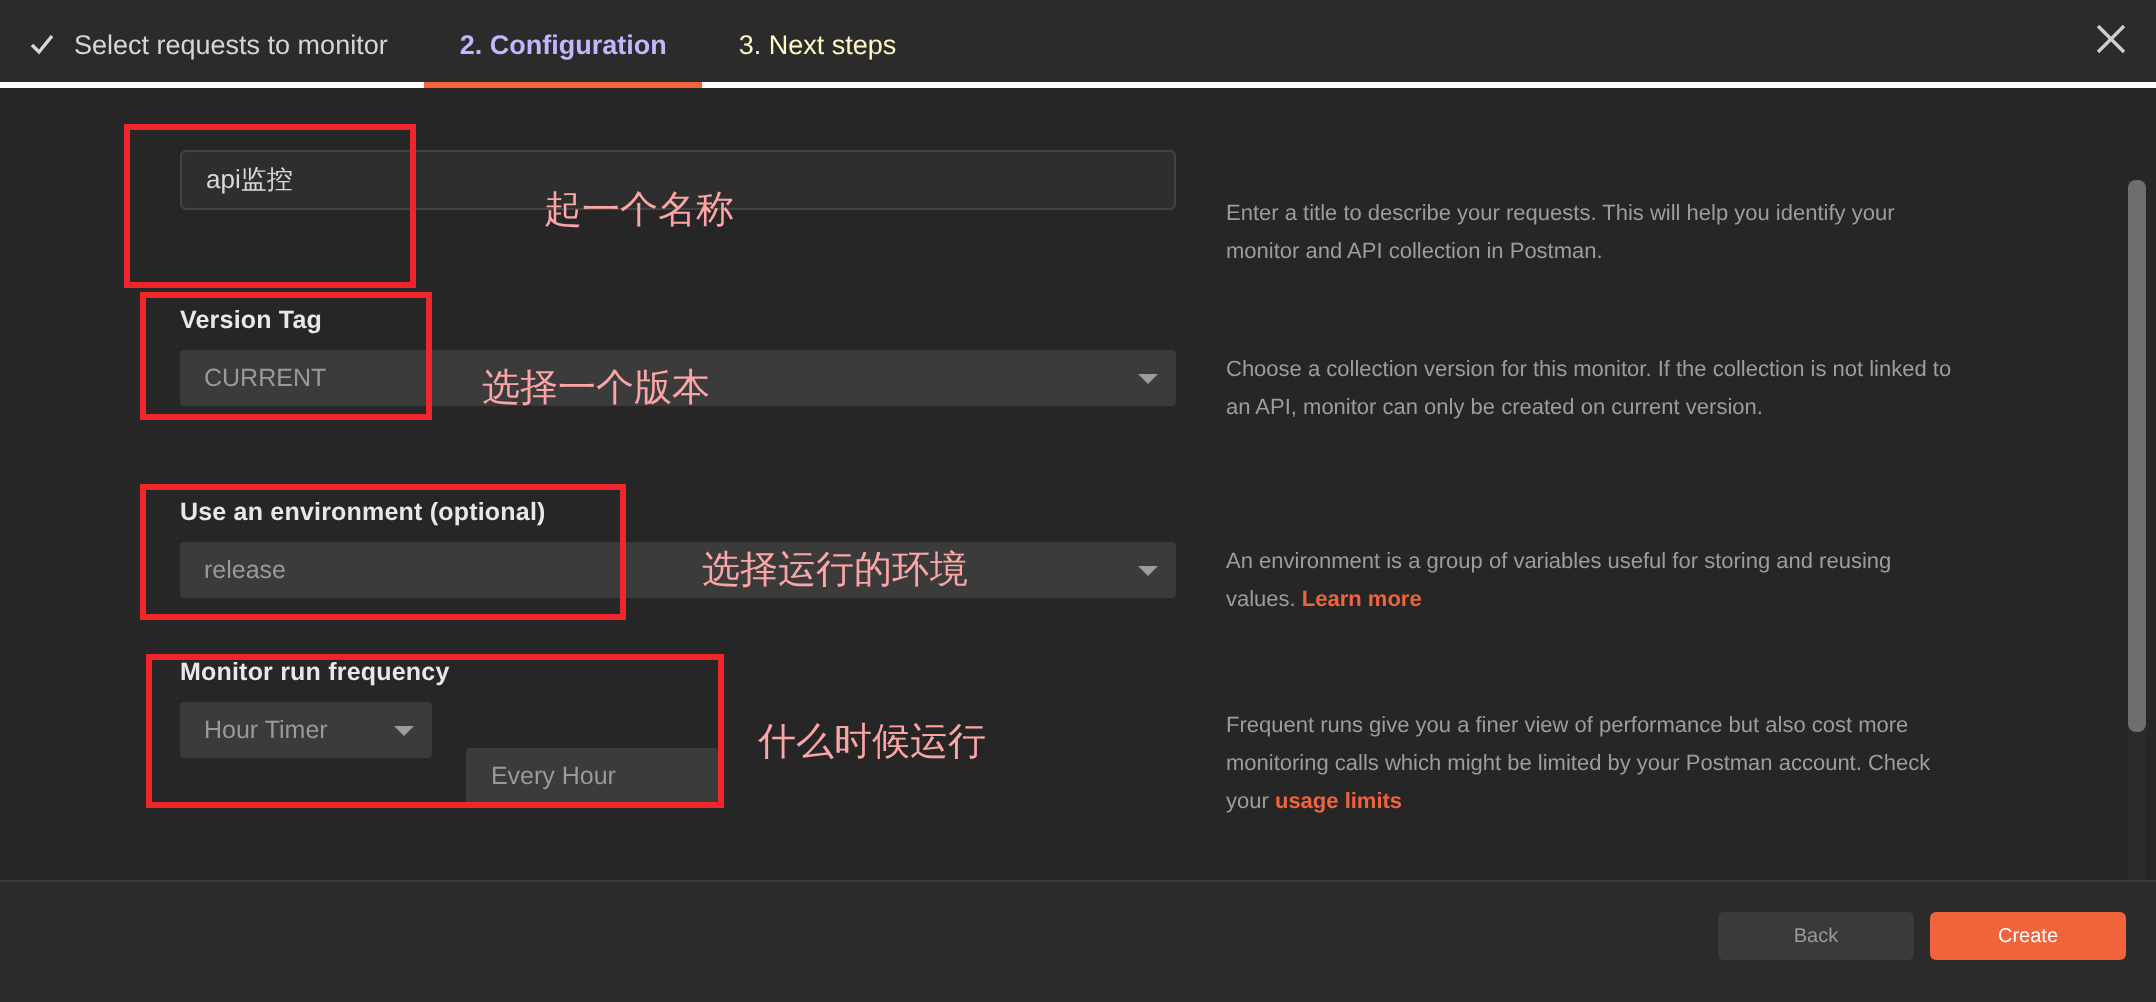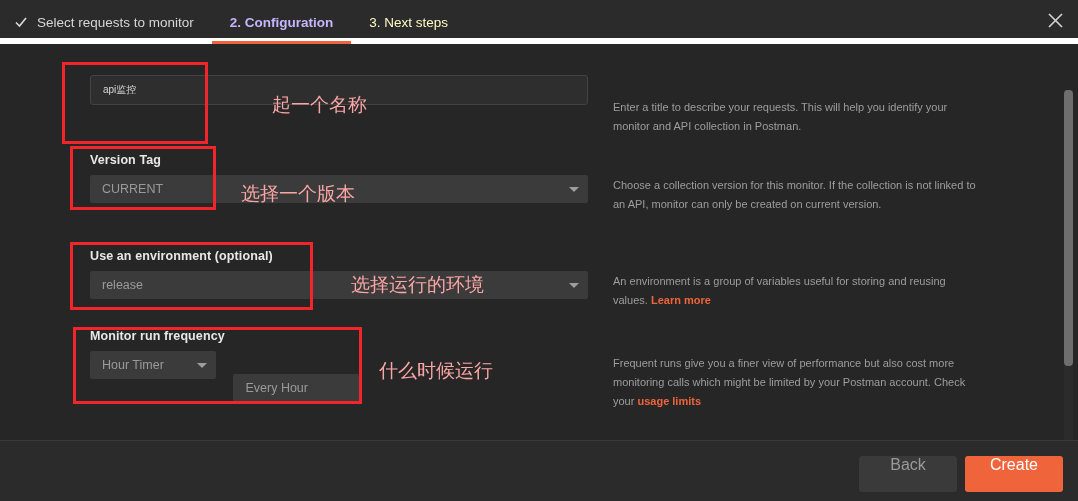--- a/index.html
+++ b/index.html
@@ -13,21 +13,21 @@
     position: relative;
     width: 1078px; height: 501px;
     background: #262626;
   }
 
   
   .header {
     position: absolute; left: 0; top: 0;
     width: 1078px; height: 44px;
     background: #2b2b2b;
-    border-bottom: 6px solid #ffffff;
+    border-bottom: 3px solid #ffffff;
   }
   .tabs { position: absolute; left: 0; top: 0; height: 44px; display: flex; align-items: stretch; }
   .tab {
     display: flex; align-items: center; gap: 9px;
     height: 44px; padding: 0 18px;
     font-size: 13.5px; color: #d6d6d6;
     cursor: pointer; position: relative;
     white-space: nowrap;
   }
   .tab.done { padding-left: 14px; }
@@ -63,21 +63,21 @@
   .label {
     font-size: 12.5px; font-weight: bold; color: #e8e8e8;
     margin-bottom: 8px; letter-spacing: 0.1px;
   }
 
   .text-input {
     width: 498px; height: 30px;
     background: #2e2e2e;
     border: 1px solid #434343;
     border-radius: 3px;
-    color: #d9d9d9; font-size: 10px;
+    color: #d9d9d9; font-size: 13px;
     padding: 0 12px;
     line-height: 28px;
     outline: none;
   }
 
   .select-wide {
     position: relative;
     width: 498px; height: 28px;
     background: #3b3b3b;
     border: none; border-radius: 2px;
@@ -145,23 +145,23 @@
 
   
   .footer {
     position: absolute; left: 0; top: 440px;
     width: 1078px; height: 61px;
     background: #2b2b2b;
     border-top: 1px solid #3a3a3a;
   }
   .btn {
     position: absolute; top: 15px;
-    height: 36px; border-radius: 3px;
-    font-size: 16px;
-    display: flex; justify-content: center;
+    height: 24px; border-radius: 3px;
+    font-size: 10px;
+    display: flex; align-items: center; justify-content: center;
     cursor: pointer;
   }
   .btn-back { right: 121px; width: 98px; background: #3a3a3a; color: #9a9a9a; }
   .btn-create { right: 15px; width: 98px; background: #f0643c; color: #ffffff; }
 </style>
 </head>
 <body>
 
 <div id="app">
 

